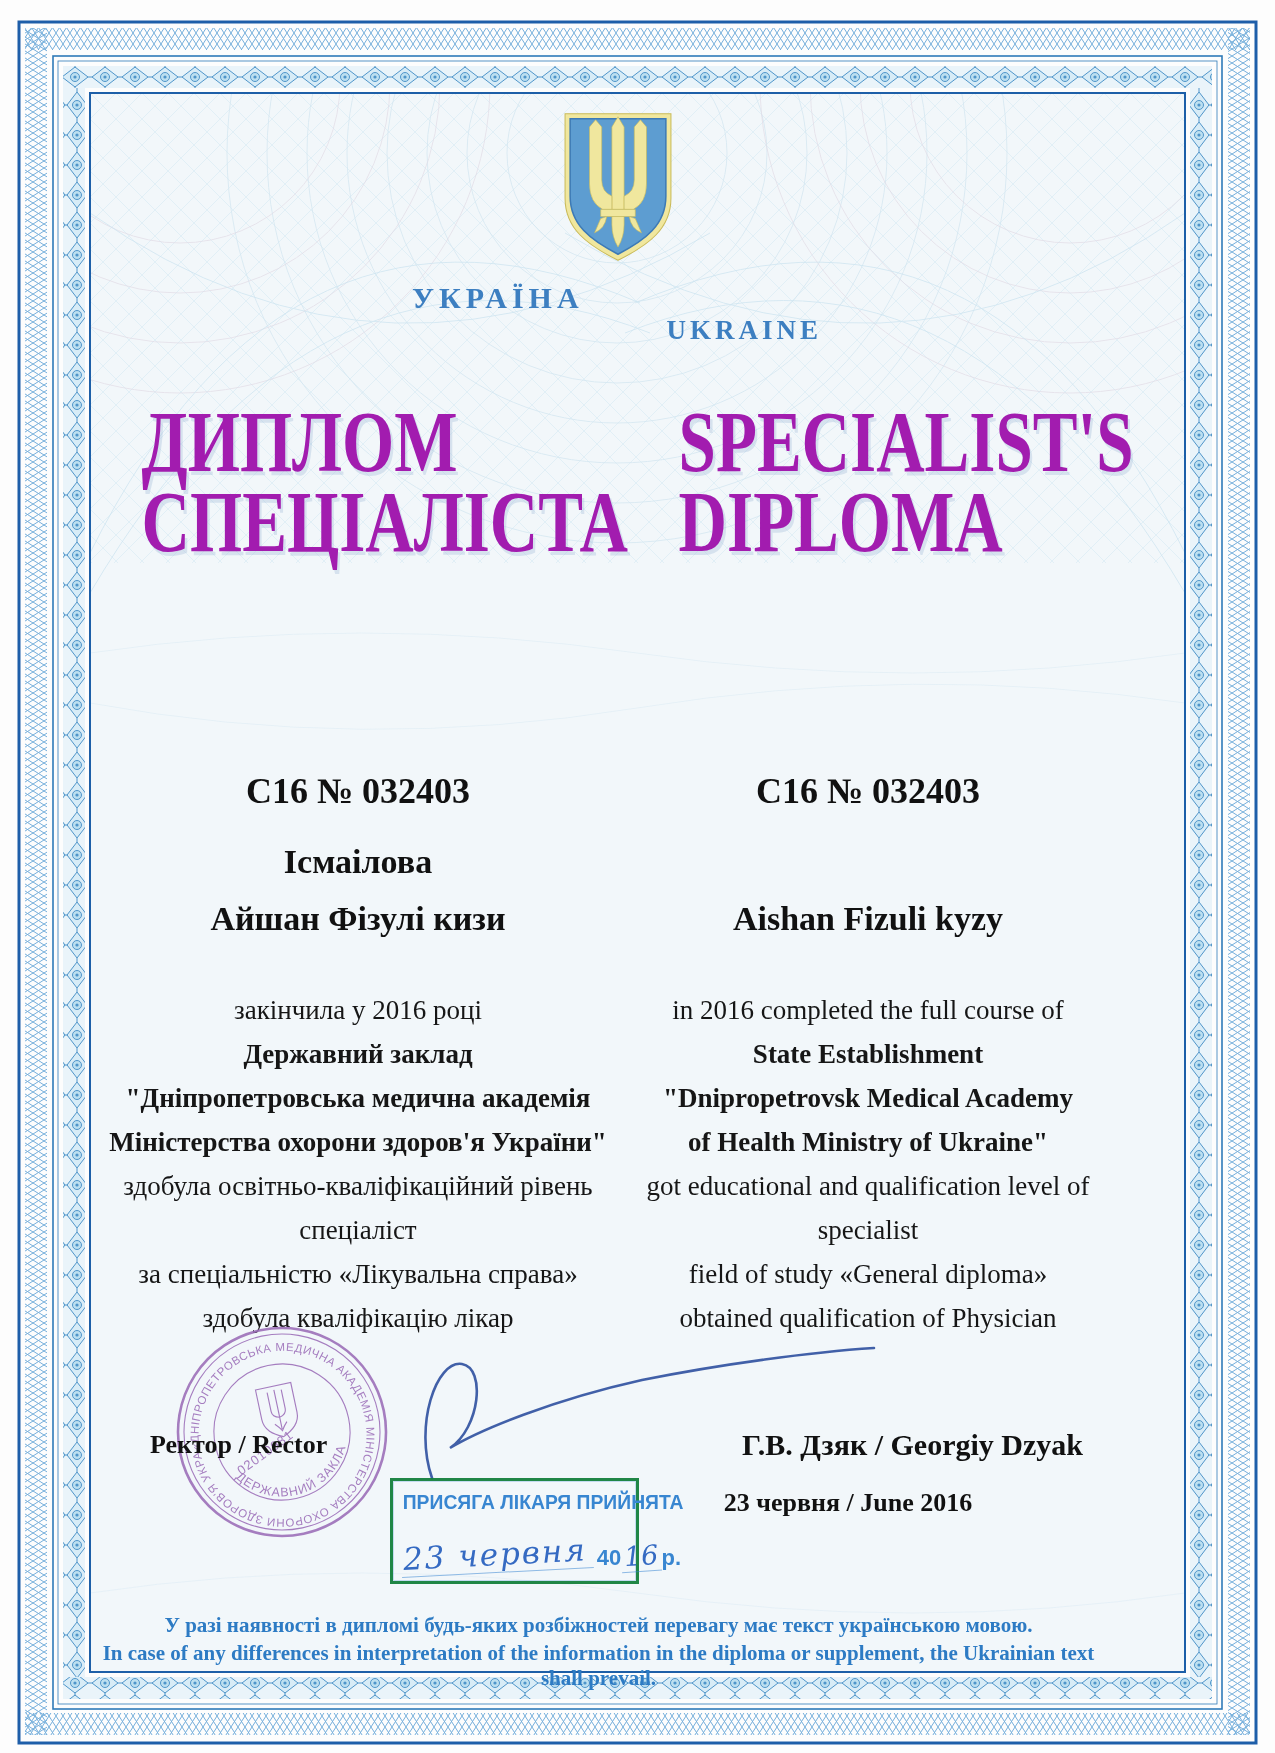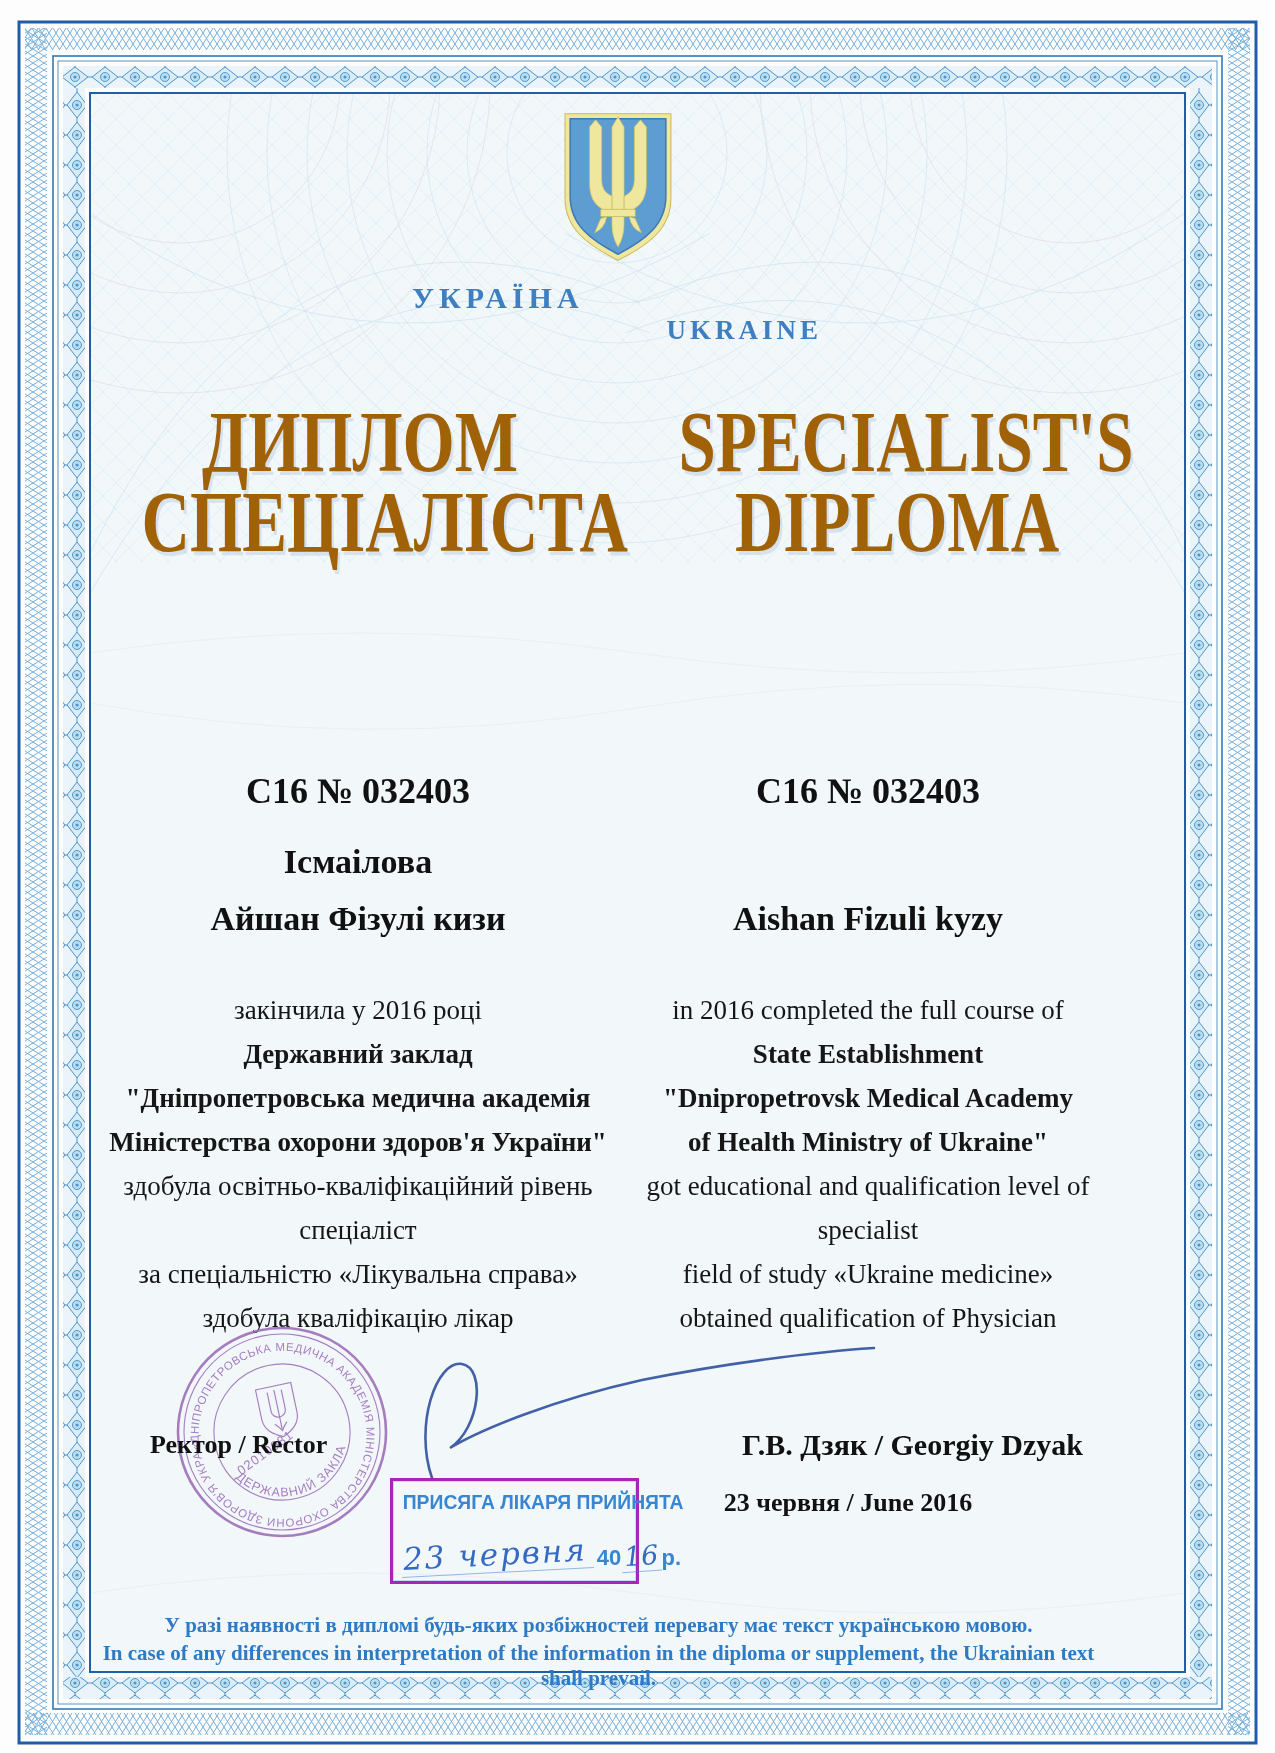--- a/index.html
+++ b/index.html
@@ -8,41 +8,41 @@
   .abs{position:absolute;}
   svg{display:block;}
   
   .inner-bg{position:absolute;left:90px;top:93px;width:1095px;height:1579px;background:#f2f7fa;}
   
   .country-uk{left:412px;top:281px;width:410px;font-size:30px;font-weight:bold;
       letter-spacing:5px;color:#3d7fc1;}
   .country-en{left:412px;top:315px;width:410px;text-align:right;font-size:27px;font-weight:bold;
       letter-spacing:4px;color:#3d7fc1;}
   
-  .title-block{width:560px;text-align:center;color:#a16207;font-weight:bold;
+  .title-block{width:560px;text-align:left;color:#a21caf;font-weight:bold;
       text-shadow:3px 4px 0 rgba(150,180,212,.30);}
   .title-line{font-size:86px;line-height:80px;transform:scaleX(.78);transform-origin:center;white-space:nowrap;}
   .title-uk{left:80px;top:402px;}
   .title-en{left:617px;top:402px;}
   
   .num{width:510px;text-align:center;font-size:36px;font-weight:bold;color:#111;top:770px;}
   .num-uk{left:103px;} .num-en{left:613px;}
   .name{width:510px;text-align:center;font-size:34px;font-weight:bold;color:#111;}
   .name1{top:843px;} .name2{top:900px;}
   .name-uk{left:103px;} .name-en{left:613px;}
   .col{width:510px;top:988px;}
   .col-uk{left:103px;} .col-en{left:613px;}
   .bodyline{height:44px;line-height:44px;text-align:center;font-size:27px;color:#161616;white-space:nowrap;}
   .b{font-weight:bold;}
   
   .rector{left:150px;top:1430px;font-size:26px;font-weight:bold;color:#111;white-space:nowrap;}
   .sig-name{left:613px;top:1428px;width:470px;text-align:right;font-size:30px;font-weight:bold;color:#111;}
   .sig-date{left:613px;top:1488px;width:470px;text-align:center;font-size:26px;font-weight:bold;color:#111;}
   
-  .oath{left:390px;top:1478px;width:243px;height:100px;border:3px solid #a21caf;
+  .oath{left:390px;top:1478px;width:243px;height:100px;border:3px solid #15803d;
         box-shadow:0 0 0 1px rgba(47,128,207,.25) inset;opacity:.95;}
   .oath-title{margin-top:9px;text-align:center;font-family:"Liberation Sans",sans-serif;
         font-size:21px;font-weight:bold;color:#2f80cf;transform:scaleX(.92);white-space:nowrap;}
   .oath-date-row{position:absolute;left:8px;bottom:8px;white-space:nowrap;}
   .oath-hw{display:inline-block;font-family:"DejaVu Serif",serif;font-style:italic;font-size:31px;
         color:#2b63c0;transform:rotate(-3deg);border-bottom:1px solid rgba(47,128,207,.55);
         padding:0 6px 0 2px;letter-spacing:2px;}
   .oath-printed{font-family:"Liberation Sans",sans-serif;font-size:22px;font-weight:bold;color:#2f80cf;}
   .oath-hw-year{display:inline-block;font-family:"DejaVu Serif",serif;font-style:italic;font-size:27px;
         color:#2b63c0;border-bottom:1px solid rgba(47,128,207,.55);padding:0 3px;transform:rotate(-4deg);}
@@ -189,21 +189,21 @@
     <div class="bodyline">за спеціальністю «Лікувальна справа»</div>
     <div class="bodyline">здобула кваліфікацію лікар</div>
   </div>
   <div class="abs col col-en">
     <div class="bodyline">in 2016 completed the full course of</div>
     <div class="bodyline b">State Establishment</div>
     <div class="bodyline b">"Dnipropetrovsk Medical Academy</div>
     <div class="bodyline b">of Health Ministry of Ukraine"</div>
     <div class="bodyline">got educational and qualification level of</div>
     <div class="bodyline">specialist</div>
-    <div class="bodyline">field of study «Ukraine medicine»</div>
+    <div class="bodyline">field of study «General diploma»</div>
     <div class="bodyline">obtained qualification of Physician</div>
   </div>
 
   <svg class="abs round-stamp" width="222" height="220" viewBox="0 0 222 220">
     <defs>
       <path id="rs-outer" d="M 27 110 A 84 84 0 1 1 26.99 110.3"></path>
       <path id="rs-inner" d="M 52 138 A 66 66 0 0 0 170 138"></path>
     </defs>
     <g fill="none" stroke="#9b6db8">
       <circle cx="111" cy="110" r="104" stroke-width="2.6"></circle>

